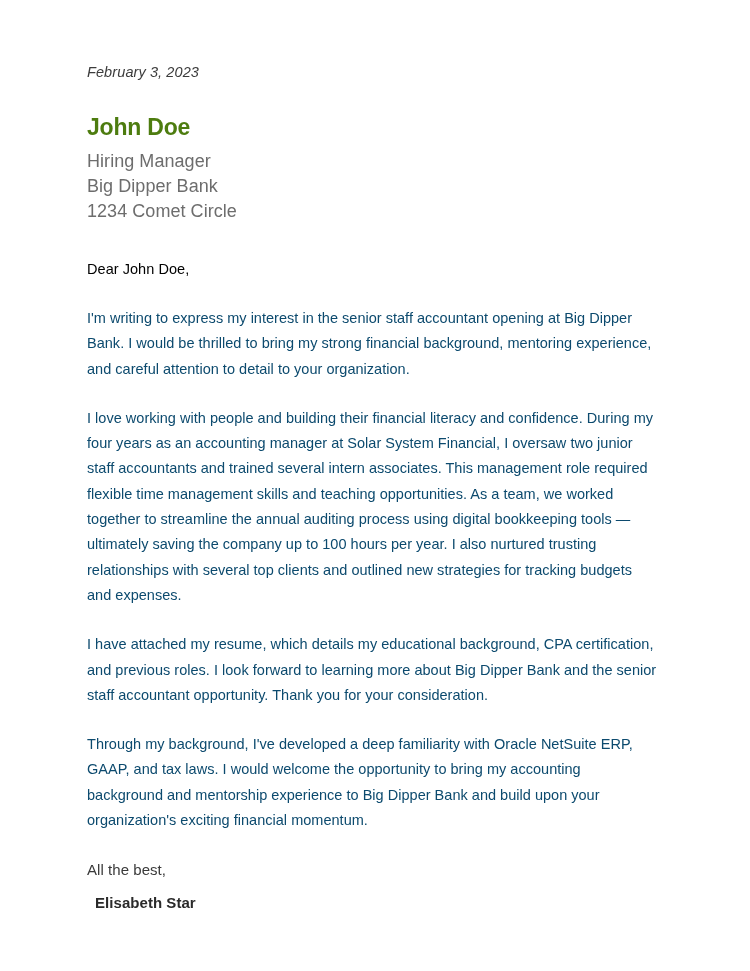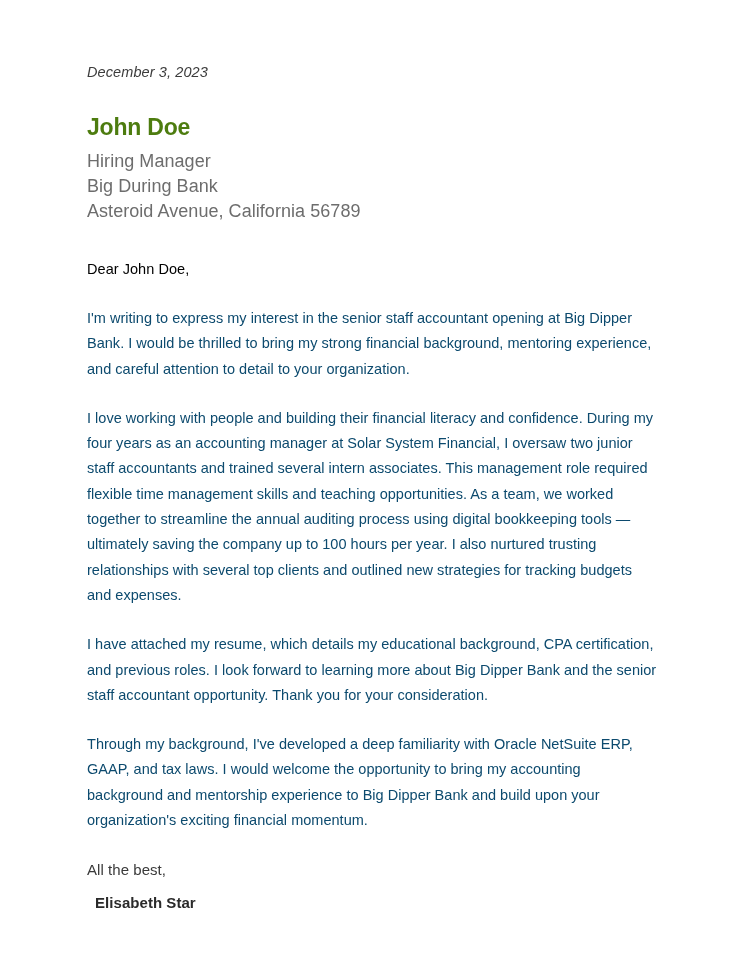--- a/index.html
+++ b/index.html
@@ -96,27 +96,27 @@
     margin: 8px;
     letter-spacing: 0.05px;
   }
 </style>
 </head>
 <body>
 
 <div class="page">
   <div class="letter">
 
-    <p class="date-line">December 3, 2023</p>
+    <p class="date-line">February 3, 2023</p>
 
     <div class="recipient-block">
       <div class="recipient-name">John Doe</div>
       <div class="recipient-line">Hiring Manager</div>
-      <div class="recipient-line">Big During Bank</div>
-      <div class="recipient-line">Asteroid Avenue, California 56789</div>
+      <div class="recipient-line">Big Dipper Bank</div>
+      <div class="recipient-line">1234 Comet Circle</div>
     </div>
 
     <p class="salutation">Dear John Doe,</p>
 
     <p class="body-paragraph">I'm writing to express my interest in the senior staff accountant opening at Big Dipper Bank. I would be thrilled to bring my strong financial background, mentoring experience, and careful attention to detail to your organization.</p>
 
     <p class="body-paragraph">I love working with people and building their financial literacy and confidence. During my four years as an accounting manager at Solar System Financial, I oversaw two junior staff accountants and trained several intern associates. This management role required flexible time management skills and teaching opportunities. As a team, we worked together to streamline the annual auditing process using digital bookkeeping tools — ultimately saving the company up to 100 hours per year. I also nurtured trusting relationships with several top clients and outlined new strategies for tracking budgets and expenses.</p>
 
     <p class="body-paragraph">I have attached my resume, which details my educational background, CPA certification, and previous roles. I look forward to learning more about Big Dipper Bank and the senior staff accountant opportunity. Thank you for your consideration.</p>
 

